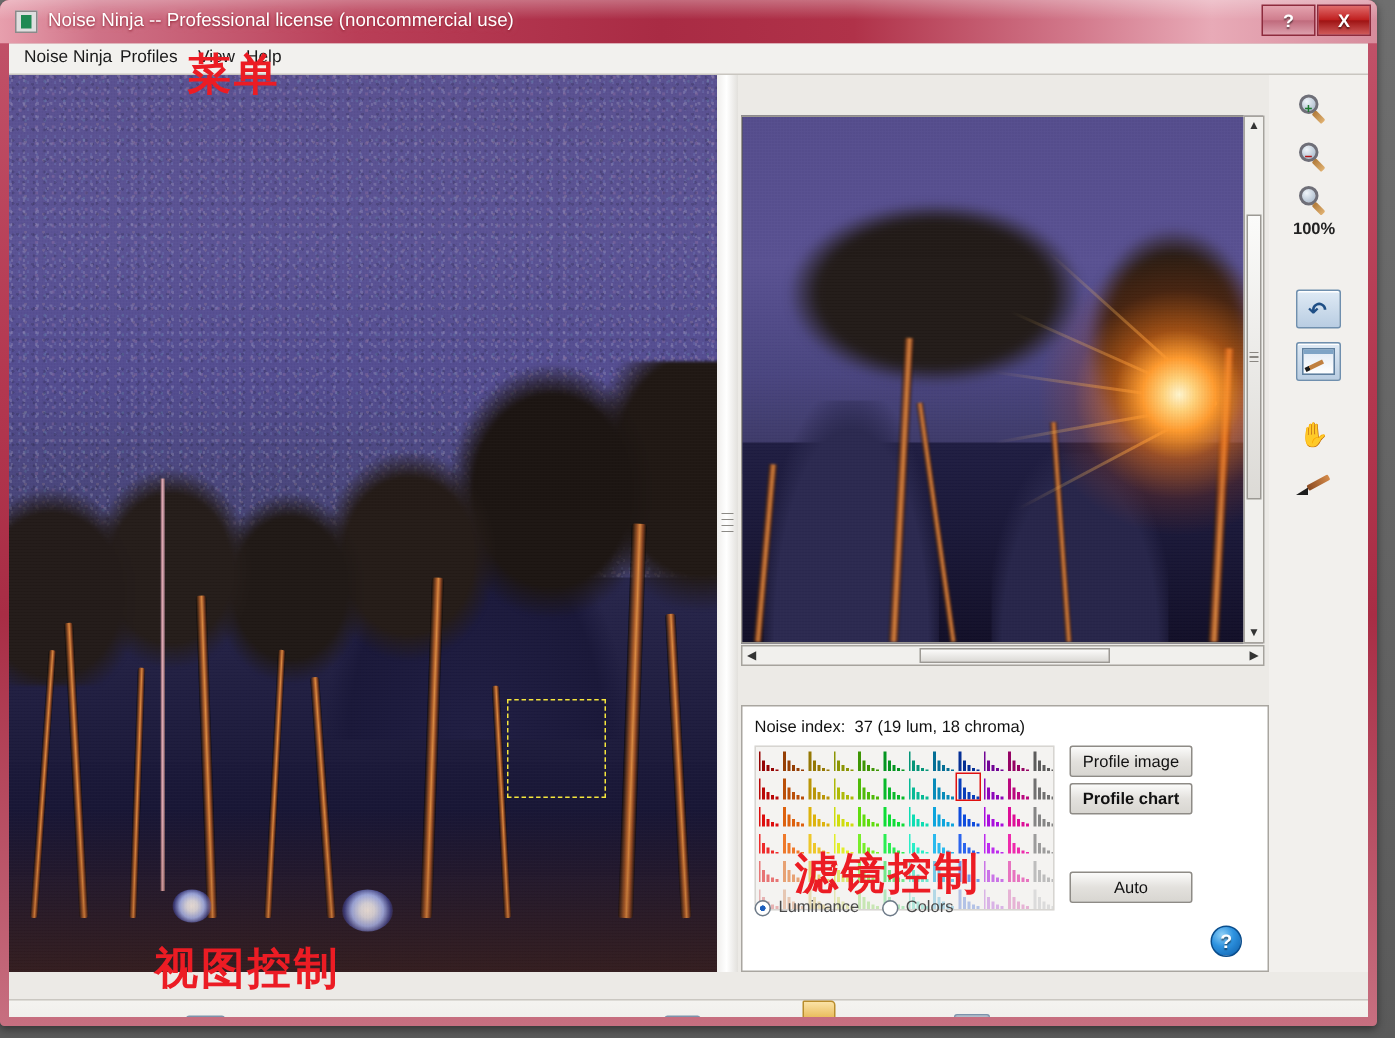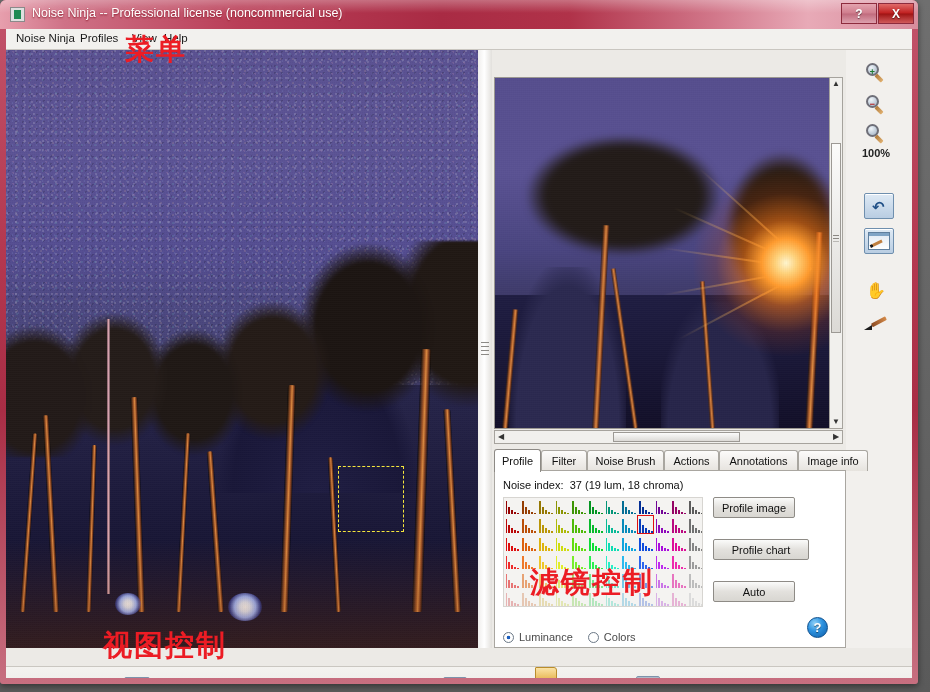--- a/index.html
+++ b/index.html
@@ -153,21 +153,21 @@
   .profile-grid{position:absolute;left:8px;top:26px;width:200px;height:110px;
        background:#f4f3f1;border:1px solid #d7d5d1;box-sizing:border-box;overflow:hidden;}
   .pg-cell{position:absolute;display:flex;align-items:flex-end;gap:1px;}
   .pg-cell span{display:block;width:2px;}
   .pg-hl{position:absolute;border:1px solid #e01010;box-sizing:border-box;}
 
   .panelbtn{position:absolute;height:21px;background:linear-gradient(180deg,#fbfbfa,#e3e1dd 50%,#d8d6d1);
        border:1px solid #8e8b86;border-radius:2px;font-size:11px;color:#111;
        display:flex;align-items:center;justify-content:center;cursor:pointer;box-sizing:border-box;}
 
-  .radio-row{position:absolute;left:8px;top:160px;display:flex;align-items:center;gap:5px;font-size:11px;color:#4a4a4a;}
+  .radio-row{position:absolute;left:8px;top:128px;display:flex;align-items:center;gap:5px;font-size:11px;color:#4a4a4a;}
   .radio{width:11px;height:11px;border-radius:50%;border:1px solid #6d7a88;
        background:radial-gradient(circle,#1d5fbe 0 28%,#fff 32% 60%,#e8e8e8 100%);box-sizing:border-box;}
   .radio.off{background:radial-gradient(circle,#fff 0 60%,#e8e8e8 100%);}
 
   .helpball{position:absolute;width:21px;height:21px;border-radius:50%;cursor:pointer;
        background:radial-gradient(circle at 35% 28%,#8fd0f7 0%,#2e93e0 42%,#0c5ca8 100%);
        border:1px solid #0a4d8c;color:#fff;font-size:13px;font-weight:bold;
        display:flex;align-items:center;justify-content:center;
        text-shadow:0 1px 1px rgba(0,0,0,.5);box-sizing:border-box;}
 
@@ -352,28 +352,20 @@
           <span class="hand">✋</span>
         </div>
         <div class="rail-btn" style="left:18px;top:264px;">
           <span class="brush">
               <i class="st"></i>
               <i class="tip"></i>
             </span>
         </div>
       </div>
 
-      <div class="tabs">
-        <div class="tab active" style="left:0px;width:47px;">Profile</div>
-        <div class="tab" style="left:47px;width:46px;">Filter</div>
-        <div class="tab" style="left:93px;width:77px;">Noise Brush</div>
-        <div class="tab" style="left:170px;width:55px;">Actions</div>
-        <div class="tab" style="left:225px;width:79px;">Annotations</div>
-        <div class="tab" style="left:304px;width:70px;">Image info</div>
-      </div>
 
       <div class="tabbody">
         <div class="noise-index">
           <span>Noise index:</span>
           &nbsp;<span>37 (19 lum, 18 chroma)</span>
         </div>
 
         <div class="profile-grid" id="profileGrid">
             <div class="pg-cell" style="left: 1.5px; top: 2px; width: 13.6667px; height: 14.3333px;">
               <span style="height: 13.3333px; background: rgb(149, 4, 4);"></span>
@@ -876,21 +868,21 @@
               <span style="height: 13.3333px; background: rgb(219, 219, 219);"></span>
               <span style="height: 7.6px; background: rgb(219, 219, 219);"></span>
               <span style="height: 4.53333px; background: rgb(219, 219, 219);"></span>
               <span style="height: 2.66667px; background: rgb(219, 219, 219);"></span>
               <span style="height: 1.6px; background: rgb(219, 219, 219);"></span>
             </div>
             <div class="pg-hl" style="left: 133.333px; top: 17.3333px; width: 16.6667px; height: 18.3333px;"></div>
           </div>
 
         <div class="panelbtn" style="left:218px;top:26px;width:82px;">Profile image</div>
-        <div class="panelbtn" style="left:218px;top:68px;width:96px;">Profile chart</div>
+        <div class="panelbtn" style="left:218px;top:51px;width:82px;font-weight:bold;">Profile chart</div>
         <div class="panelbtn" style="left:218px;top:110px;width:82px;">Auto</div>
 
         <div class="radio-row">
           <span class="radio"></span>
           <span>Luminance</span>
           <span class="radio off" style="margin-left:10px"></span>
           <span>Colors</span>
         </div>
 
         <div class="helpball" style="left:312px;top:146px;">?</div>

